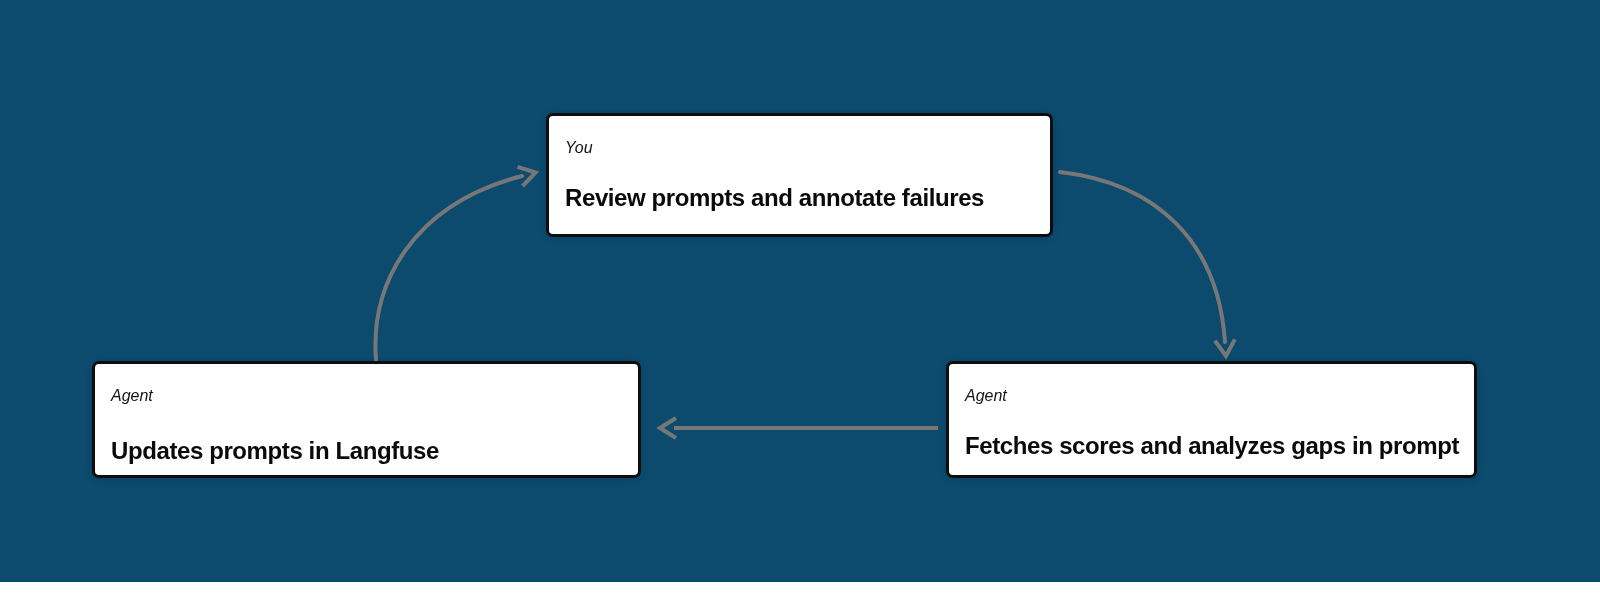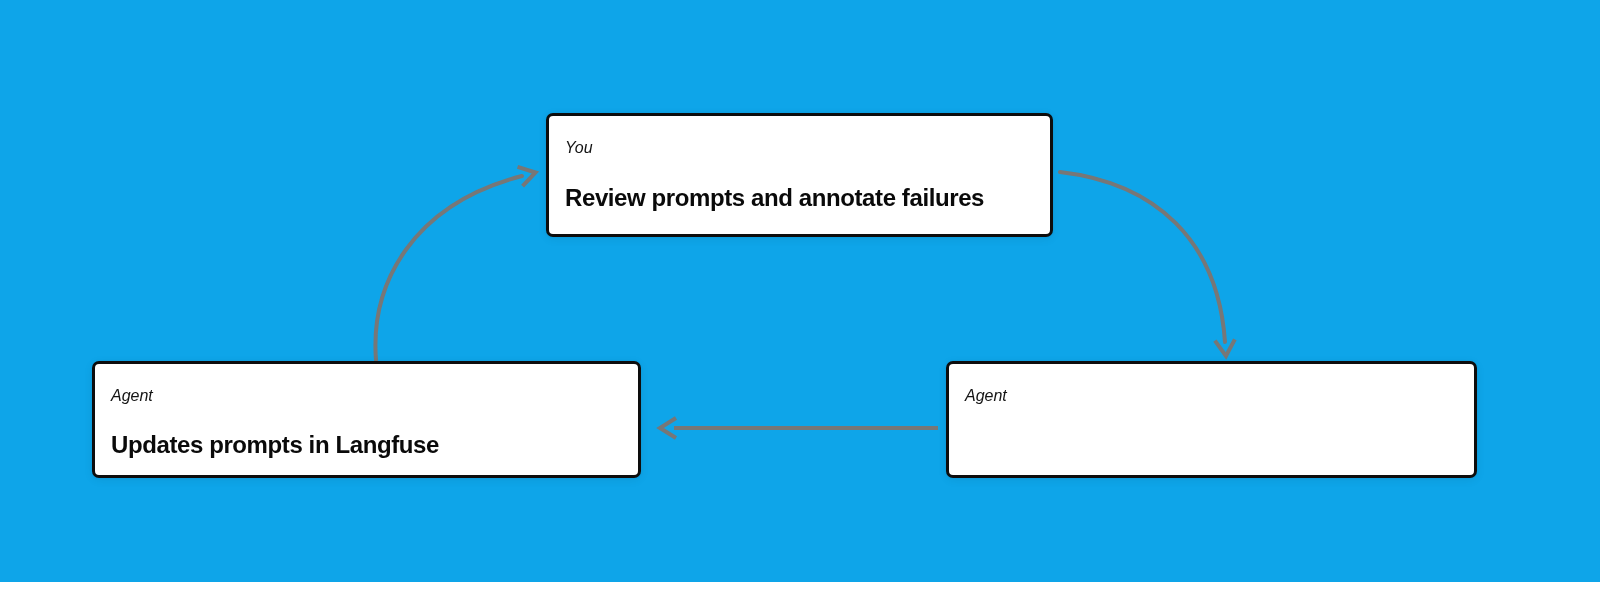--- a/index.html
+++ b/index.html
@@ -5,21 +5,21 @@
   html, body {
     margin: 0;
     padding: 0;
     background: #ffffff;
     font-family: "Liberation Sans", "DejaVu Sans", sans-serif;
   }
   .canvas {
     position: relative;
     width: 1600px;
     height: 582px;
-    background: #0ea5e9;
+    background: #0c4a6e;
     overflow: hidden;
   }
   .edges-layer {
     position: absolute;
     left: 0;
     top: 0;
     width: 1600px;
     height: 603px;
     pointer-events: none;
   }
@@ -47,21 +47,21 @@
     position: absolute;
     left: 16px;
     font-weight: 700;
     font-size: 24px;
     line-height: 1.15;
     letter-spacing: -0.4px;
     color: #0a0a0a;
     white-space: nowrap;
   }
   .node-top    .node-title { bottom: 22px; }
-  .node-bleft  .node-title { bottom: 16px; }
+  .node-bleft  .node-title { bottom: 10px; }
   .node-bright .node-title { bottom: 15px; }
 </style>
 </head>
 <body>
 
 <div class="canvas">
 
   <svg class="edges-layer" width="1600" height="603" viewBox="0 0 1600 603" xmlns="http://www.w3.org/2000/svg">
     <defs>
       <marker id="chevron" viewBox="0 0 26 26" markerWidth="26" markerHeight="26" markerUnits="userSpaceOnUse" refX="7" refY="13" orient="auto">
@@ -81,15 +81,16 @@
     <div class="node-title">Review prompts and annotate failures</div>
   </div>
 
   <div class="node node-bleft">
     <div class="role-label">Agent</div>
     <div class="node-title">Updates prompts in Langfuse</div>
   </div>
 
   <div class="node node-bright">
     <div class="role-label">Agent</div>
+    <div class="node-title">Fetches scores and analyzes gaps in prompt</div>
   </div>
 
 </div>
 
 </body></html>

